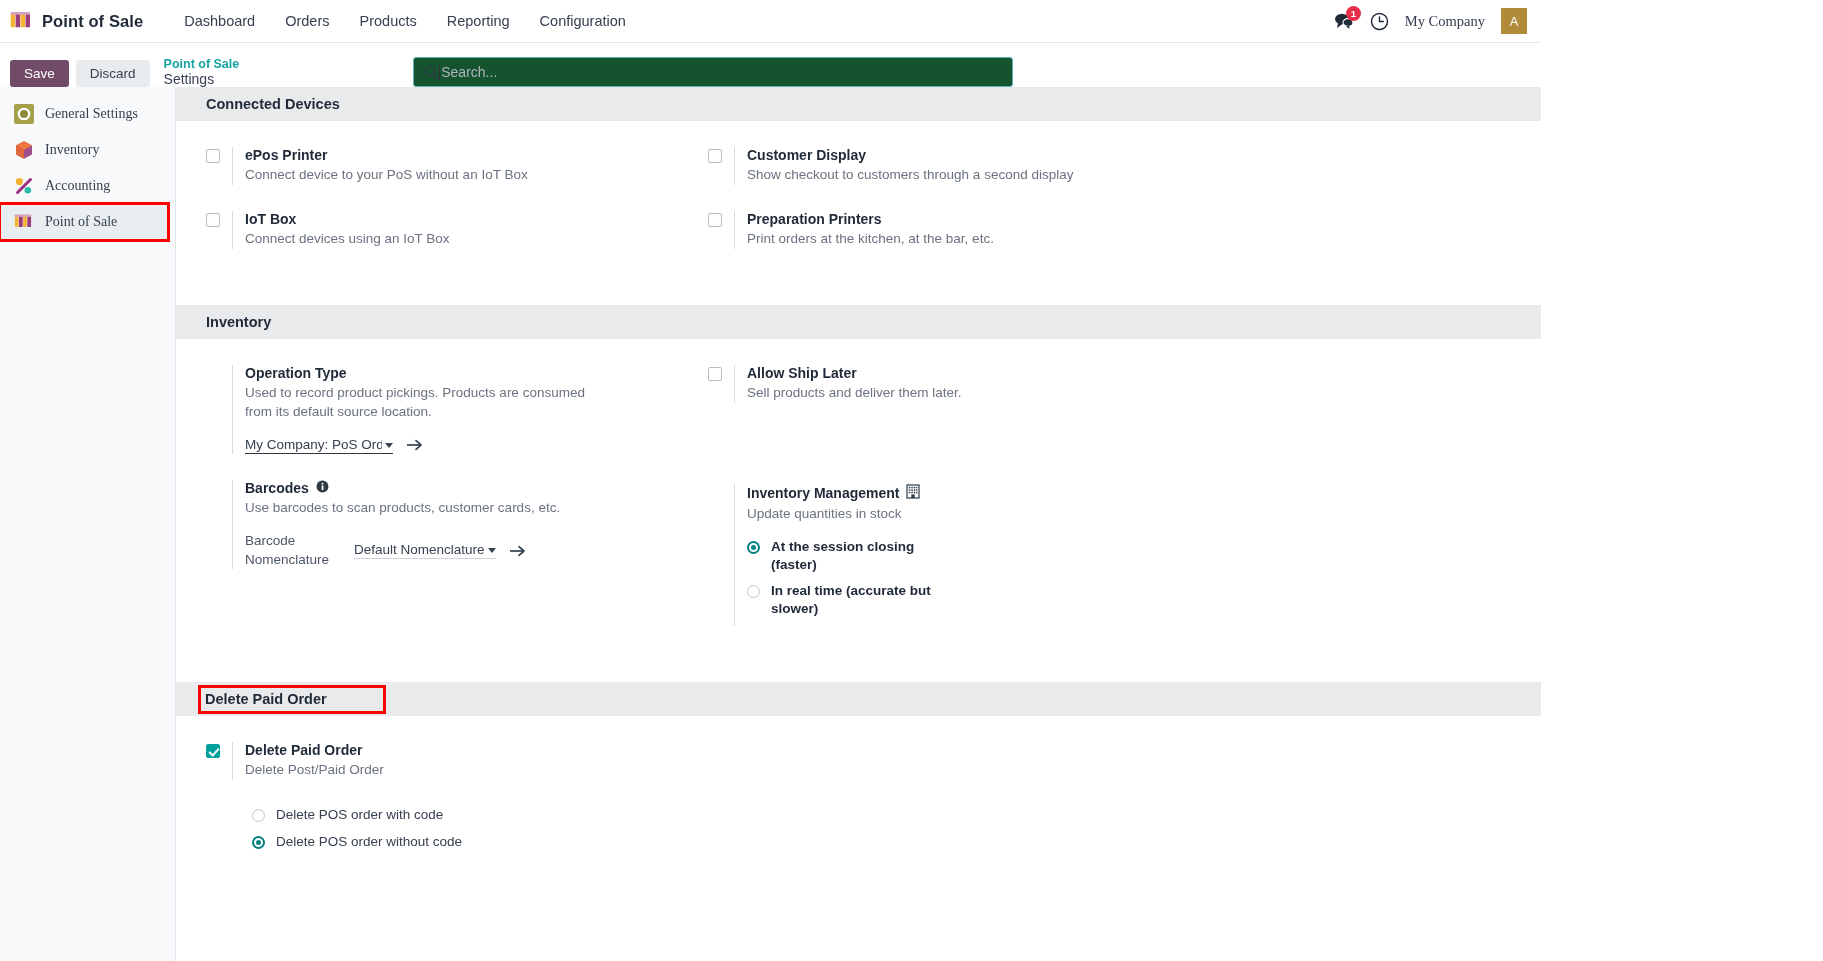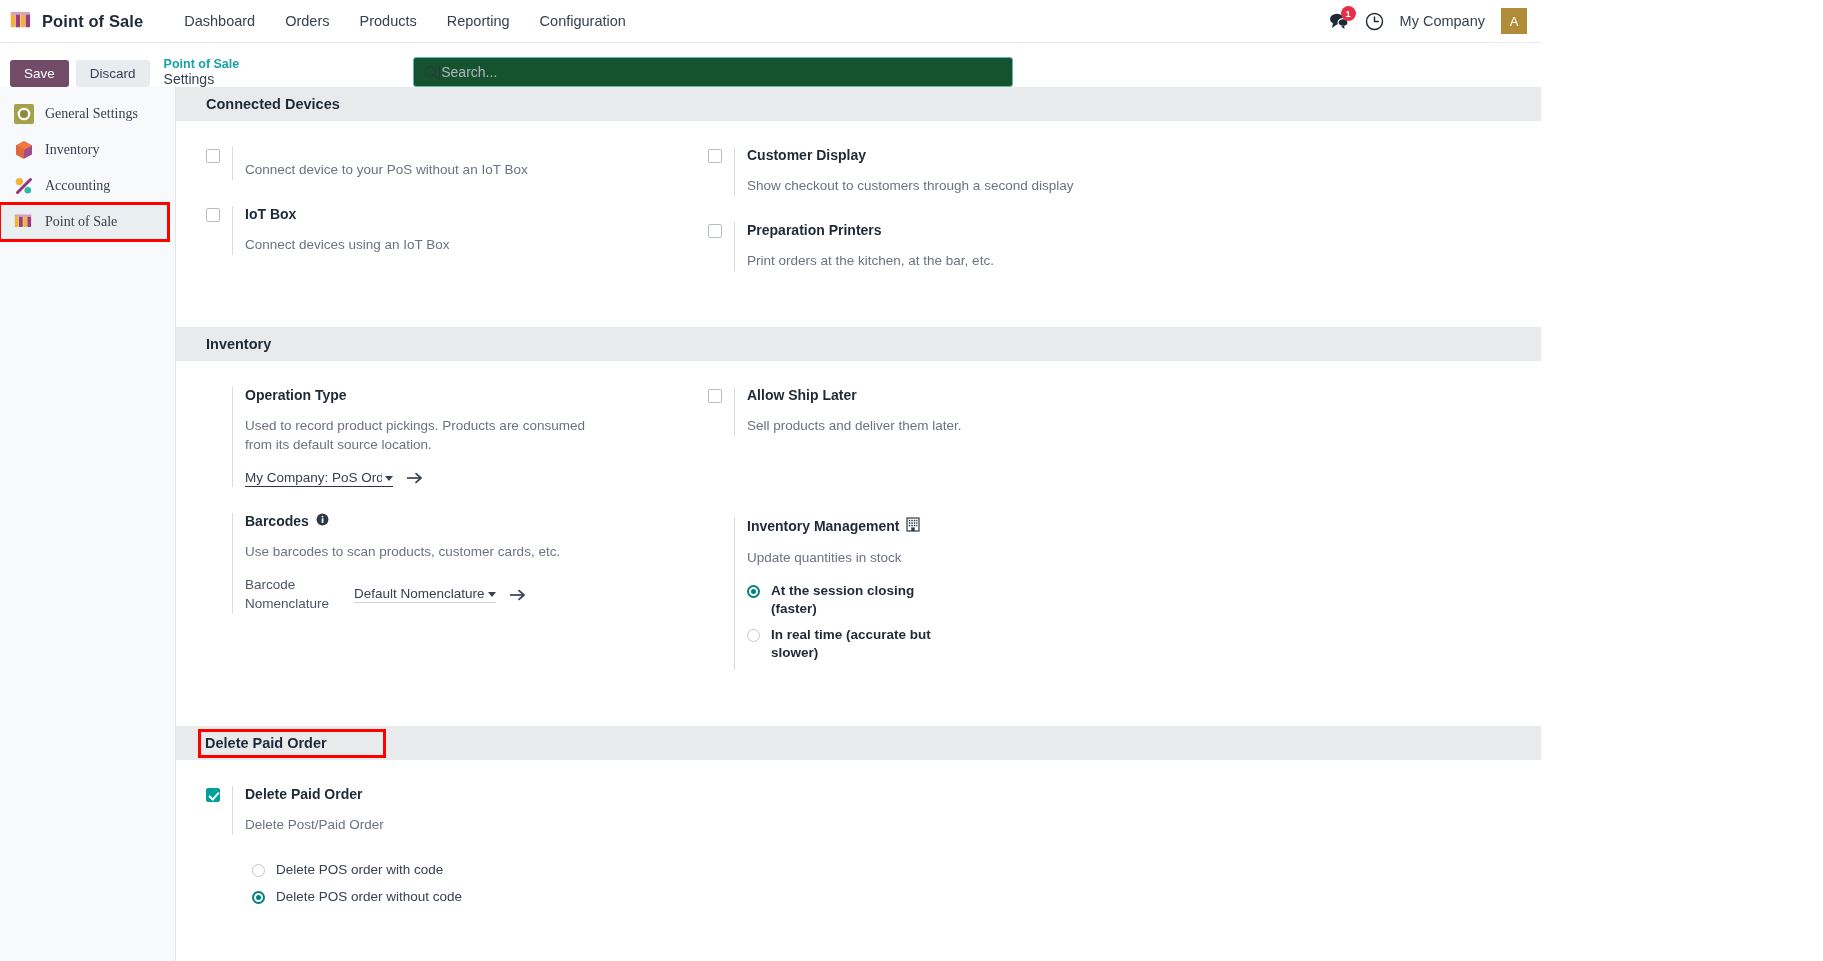--- a/index.html
+++ b/index.html
@@ -31,21 +31,21 @@
   }
   .nav-right { margin-left: auto; display: flex; align-items: center; gap: 16px; }
   .icon-btn { position: relative; cursor: pointer; display: flex; align-items: center; }
   .badge {
     position: absolute; top: -6px; right: -7px;
     background: #e6304a; color: #fff; font-size: 9.5px; font-weight: 700;
     min-width: 15px; height: 15px; border-radius: 8px;
     display: flex; align-items: center; justify-content: center;
     padding: 0 3px; line-height: 1;
   }
-  .company-name { font-size: 14.5px; color: #374151; cursor: pointer; }
+  .company-name { font-size: 14.5px; color: #374151; cursor: pointer; font-family: Liberation Serif, serif; }
   .avatar {
     width: 26px; height: 26px; background: #b08c39; color: #fff;
     font-size: 13px; display: flex; align-items: center; justify-content: center;
     cursor: pointer; font-weight: 500;
   }
 
   
   .control-panel {
     height: 44px; flex: 0 0 44px;
     background: #ffffff;
@@ -130,21 +130,21 @@
   }
   .cb.checked::after {
     content: ""; position: absolute; left: 4px; top: 1px;
     width: 4px; height: 8px; border: solid #fff;
     border-width: 0 2px 2px 0; transform: rotate(42deg);
   }
   .setting-text {
     border-left: 1px solid #d7dadf; padding-left: 12px; flex: 1;
   }
   .s-title { font-size: 14px; font-weight: 700; color: #1f2937; display: flex; align-items: center; gap: 7px; }
-  .s-desc { font-size: 13.5px; color: #6b7280; margin-top: 14px; line-height: 1.4; max-width: 360px; }
+  .s-desc { font-size: 13.5px; color: #6b7280; margin-top: 3px; line-height: 1.4; max-width: 360px; }
   .info-ico { display:inline-block; }
 
   .field-row { margin-top: 15px; display: flex; align-items: center; gap: 13px; }
   .field-label { font-size: 13.5px; color: #4b5563; width: 96px; line-height: 1.35; }
   .dropdown {
     display: inline-flex; align-items: baseline; gap: 3px;
     border-bottom: 1px solid #33353a; padding-bottom: 1px; cursor: pointer;
     max-width: 148px; overflow: hidden;
   }
   .dropdown.gray { border-bottom-color: #cfd3d8; }
@@ -282,20 +282,21 @@
         <span>Connected Devices</span>
       </div>
       <div class="section-body">
         <div class="grid2">
           <div class="col">
             <div class="setting">
               <div class="cb-slot">
                   <span class="cb"></span>
                 </div>
               <div class="setting-text">
+                <div class="s-title">ePos Printer</div>
                 <div class="s-desc">Connect device to your PoS without an IoT Box</div>
               </div>
             </div>
             <div class="setting">
               <div class="cb-slot">
                   <span class="cb"></span>
                 </div>
               <div class="setting-text">
                 <div class="s-title">IoT Box</div>
                 <div class="s-desc">Connect devices using an IoT Box</div>

